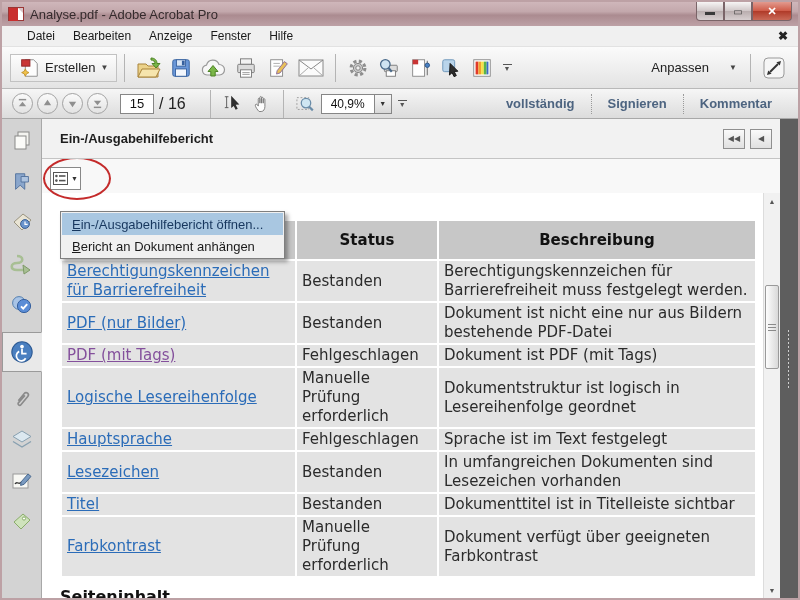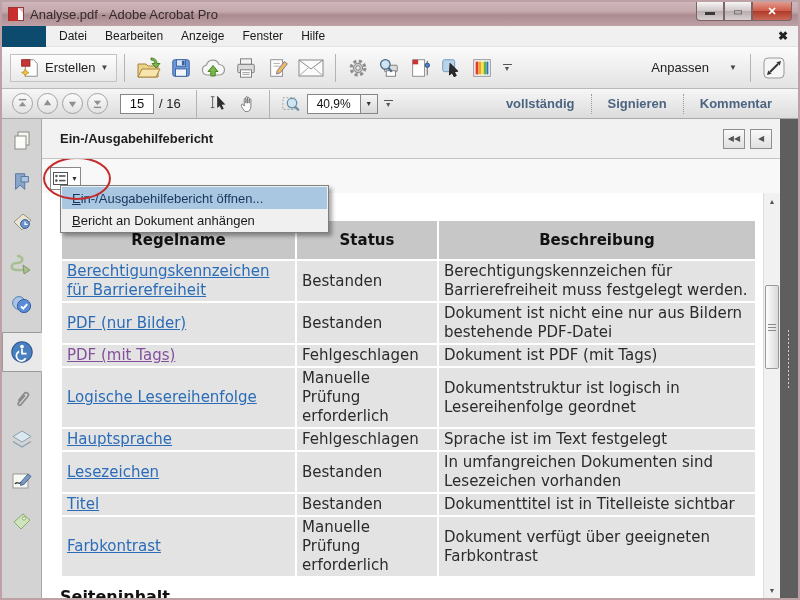--- a/index.html
+++ b/index.html
@@ -11,42 +11,42 @@
   .titlebar .apptitle { font-size:13px; color:#352b2d; margin-left:6px; }
   .pdf-logo { width:16px; height:14px; background:#fff; border:1px solid #9a3636; position:relative; }
   .pdf-logo::before { content:""; position:absolute; left:0; top:0; width:9px; height:13px; background:#c92f2f; }
   .pdf-logo::after { content:""; position:absolute; right:0; top:0; border-left:5px solid transparent; border-top:5px solid #d8c2c5; }
   .win-controls { position:absolute; right:6px; top:0; display:flex; }
   .win-btn { width:28px; height:19px; border:1px solid #7a6468; border-top:none; background:linear-gradient(#f7f5f5,#cfc6c7 50%,#b9adae 51%,#d8cfd0); display:flex; align-items:center; justify-content:center; font-size:10px; color:#3a3a3a; }
   .win-btn.min { border-radius:0 0 0 4px; }
   .win-btn.close { width:40px; background:linear-gradient(#e29a8e,#cf5a47 50%,#b03a28 51%,#c96a58); color:#fff; font-weight:bold; border-radius:0 0 4px 0; font-size:11px; }
 
   
-  .menubar { height:21px; background:#f0f0f0; border-bottom:1px solid #e2e2e2; display:flex; align-items:center; padding-left:4px; font-size:12px; color:#1a1a1a; position:relative; flex:0 0 auto;margin-left:44px; }
+  .menubar { height:21px; background:#f0f0f0; border-bottom:1px solid #e2e2e2; display:flex; align-items:center; padding-left:16px; font-size:12px; color:#1a1a1a; position:relative; flex:0 0 auto; }
   .menubar .mitem { padding:2px 9px; cursor:default; }
   .menubar .doc-close { position:absolute; right:10px; font-size:12px; font-weight:bold; color:#222; }
 
   
   .toolbar { height:42px; background:linear-gradient(#fbfbfb,#e3e3e3); border-bottom:1px solid #b9b9b9; display:flex; align-items:center; padding:0 8px; flex:0 0 auto; }
   .tb-sep { width:1px; height:28px; background:#b4b4b4; margin:0 7px; }
   .tb-btn { display:flex; align-items:center; justify-content:center; padding:2px 4px; border-radius:2px; }
   .erstellen-btn { border:1px solid #c2c2c2; background:linear-gradient(#fdfdfd,#e9e9e9); padding:2px 7px; display:flex; align-items:center; gap:5px; font-size:13px; color:#222; }
   .caret { font-size:8px; color:#444; }
   .icon { display:inline-flex; }
   .anpassen { display:flex; align-items:center; gap:20px; font-size:13px; color:#222; margin:0 6px; }
   .spacer { flex:1; }
   .chev-more { display:inline-flex; flex-direction:column; align-items:center; margin:0 6px; }
   .chev-more i { width:9px; border-top:1.6px solid #555; margin-bottom:1px; }
   .chev-more b { font-size:7px; color:#555; font-weight:normal; line-height:5px; }
 
   
   .navbar { height:30px; background:linear-gradient(#f6f6f6,#dcdcdc); border-bottom:1px solid #a8a8a8; display:flex; align-items:center; padding:0 10px; flex:0 0 auto; }
   .circ { width:21px; height:21px; border-radius:50%; border:1px solid #a2a2a2; background:linear-gradient(#fafafa,#e3e3e3); display:flex; align-items:center; justify-content:center; margin-right:4px; }
   .pagebox { width:34px; height:20px; background:#fff; border:1px solid #868686; font-size:13px; color:#111; display:flex; align-items:center; justify-content:center; margin:0 5px 0 8px; }
-  .pagetotal { font-size:13px; color:#222; margin-right:8px; }
+  .pagetotal { font-size:16px; color:#222; margin-right:17px; }
   .zoombox { width:54px; height:20px; background:#fff; border:1px solid #868686; font-size:12px; color:#111; display:flex; align-items:center; justify-content:center; }
   .zoomdrop { width:17px; height:20px; border:1px solid #868686; border-left:none; background:linear-gradient(#f6f6f6,#d8d8d8); display:flex; align-items:center; justify-content:center; font-size:7px; color:#333; }
   .nav-right { display:flex; align-items:center; height:100%; margin-left:auto; }
   .nav-right .rlabel { font-size:13px; font-weight:bold; color:#4d6480; padding:0 16px; height:20px; display:flex; align-items:center; }
   .nav-right .rlabel + .rlabel { border-left:1px dotted #9a9a9a; }
 
   
   .main { flex:1; display:flex; min-height:0; }
   .sidebar { width:40px; background:#d3d3d3; border-right:1px solid #a8a8a8; display:flex; flex-direction:column; align-items:center; padding-top:8px; gap:13px; flex:0 0 auto; }
   .sb-icon { width:30px; height:28px; display:flex; align-items:center; justify-content:center; }
@@ -58,21 +58,21 @@
   .ph-btns { margin-left:auto; display:flex; gap:5px; }
   .ph-btn { min-width:22px; height:20px; border:1px solid #8f8f8f; background:linear-gradient(#fafafa,#e0e0e0); font-size:8px; color:#555; display:flex; align-items:center; justify-content:center; padding:0 3px; }
 
   .doc-body { flex:1; background:#fff; position:relative; overflow:hidden; }
   .options-row { height:34px; background:#f8f8f8; position:relative; }
   .opt-btn { position:absolute; left:8px; top:8px; width:31px; height:23px; background:#fff; border:1px solid #888; display:flex; align-items:center; justify-content:center; gap:3px; }
   .opt-btn .dd { font-size:7px; color:#333; }
   .red-ellipse { position:absolute; left:1px; top:-2px; width:68px; height:43px; border:2.5px solid #c42b2b; border-radius:50%; pointer-events:none; z-index:30; }
 
   
-  .dropdown { position:absolute; left:18px; top:26px; width:269px; background:#f0f0f0; border:1px solid #7f7f7f; box-shadow:3px 3px 4px rgba(0,0,0,.35); z-index:20; padding:1px; }
+  .dropdown { position:absolute; left:18px; top:52px; width:225px; background:#f0f0f0; border:1px solid #7f7f7f; box-shadow:3px 3px 4px rgba(0,0,0,.35); z-index:20; padding:1px; }
   .dd-item { height:22px; display:flex; align-items:center; padding:0 10px; font-size:13px; color:#1a1a1a; }
   .dd-item .lbl { display:block; }
   .dd-item .lbl::first-letter { text-decoration:underline; }
   .dd-item.sel { background:#a9c7e1; color:#17375e; }
 
   
   .report { padding:26px 0 0 18px; font-family:"DejaVu Sans",sans-serif; color:#2b2b2b; }
   table.rpt { border-collapse:separate; border-spacing:2px; table-layout:fixed; width:697px; }
   table.rpt th { background:#c7c7c7; font-size:15px; font-weight:bold; color:#111; height:38px; padding:0 4px; }
   table.rpt td { background:#e3e3e3; font-size:15px; line-height:19px; padding:1px 5px; vertical-align:middle; }

